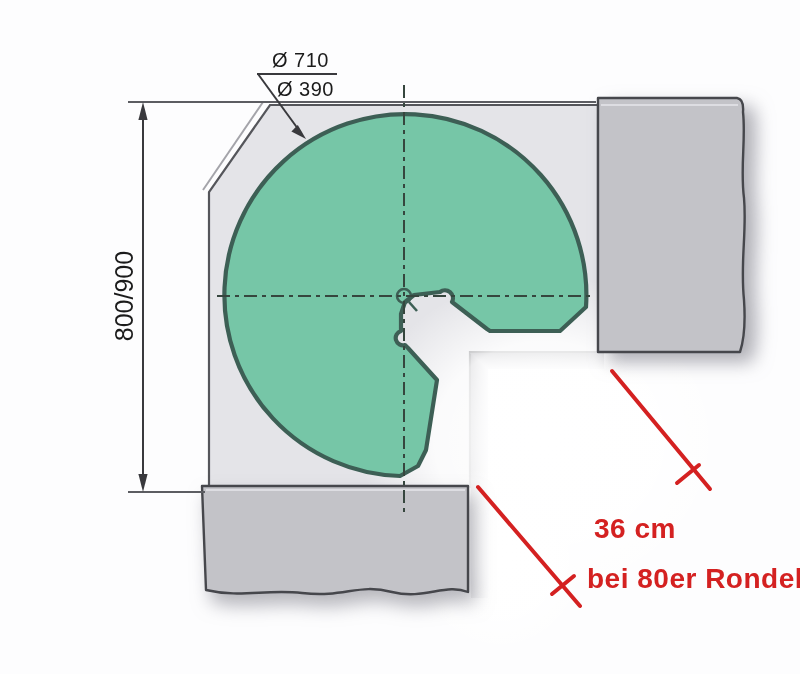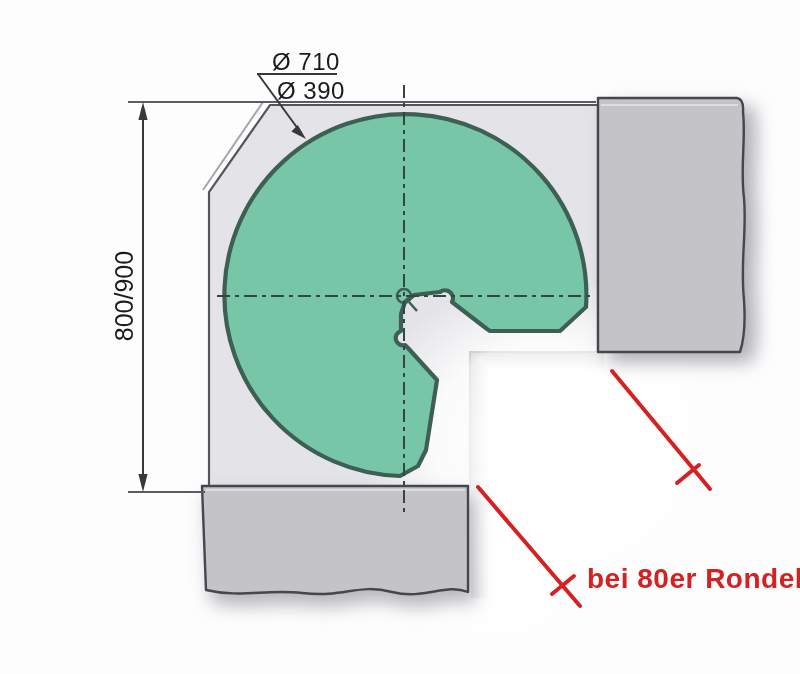--- a/index.html
+++ b/index.html
@@ -25,21 +25,21 @@
   .block-hl  {stroke:#dddde2;stroke-width:2;fill:none;}
   .shadow-r  {filter:drop-shadow(11px 9px 9px rgba(110,110,122,.55));}
   .shadow-b  {filter:drop-shadow(6px 11px 9px rgba(110,110,122,.5));}
   .dim       {stroke:var(--dim-line);stroke-width:2;fill:none;}
   .dim-thin  {stroke:#5c5d62;stroke-width:2;fill:none;}
   .arrow     {fill:var(--dim-line);stroke:none;}
   .redline   {stroke:var(--annotation-red);stroke-width:4;fill:none;stroke-linecap:round;}
 
   .lbl{
     position:absolute;color:var(--text-dark);
-    font-size:24px;line-height:1.1;letter-spacing:.5px;white-space:nowrap;
+    font-size:20px;line-height:1.1;letter-spacing:.5px;white-space:nowrap;
   }
   .lbl-vert{
     position:absolute;color:var(--text-dark);
     font-size:25px;white-space:nowrap;
     transform:translate(-50%,-50%) rotate(-90deg);
   }
   .red-lbl{
     position:absolute;color:var(--annotation-red);
     font-weight:bold;font-size:28px;letter-spacing:.5px;white-space:nowrap;
   }
@@ -123,15 +123,16 @@
     <line class="redline" x1="478" y1="487" x2="580" y2="606"></line>
     <line class="redline" x1="552" y1="594" x2="574" y2="576"></line>
   </svg>
 
   <div class="lbl" style="left:272px;top:49px;">Ø 710</div>
 
   <div class="lbl" style="left:277px;top:78px;">Ø 390</div>
 
   <div class="lbl-vert" style="left:124px;top:296px;">800/900</div>
 
+  <div class="red-lbl" style="left:594px;top:513px;">36 cm</div>
 
   <div class="red-lbl" style="left:587px;top:563px;">bei 80er Rondell</div>
 </div>
 
 </body></html>

